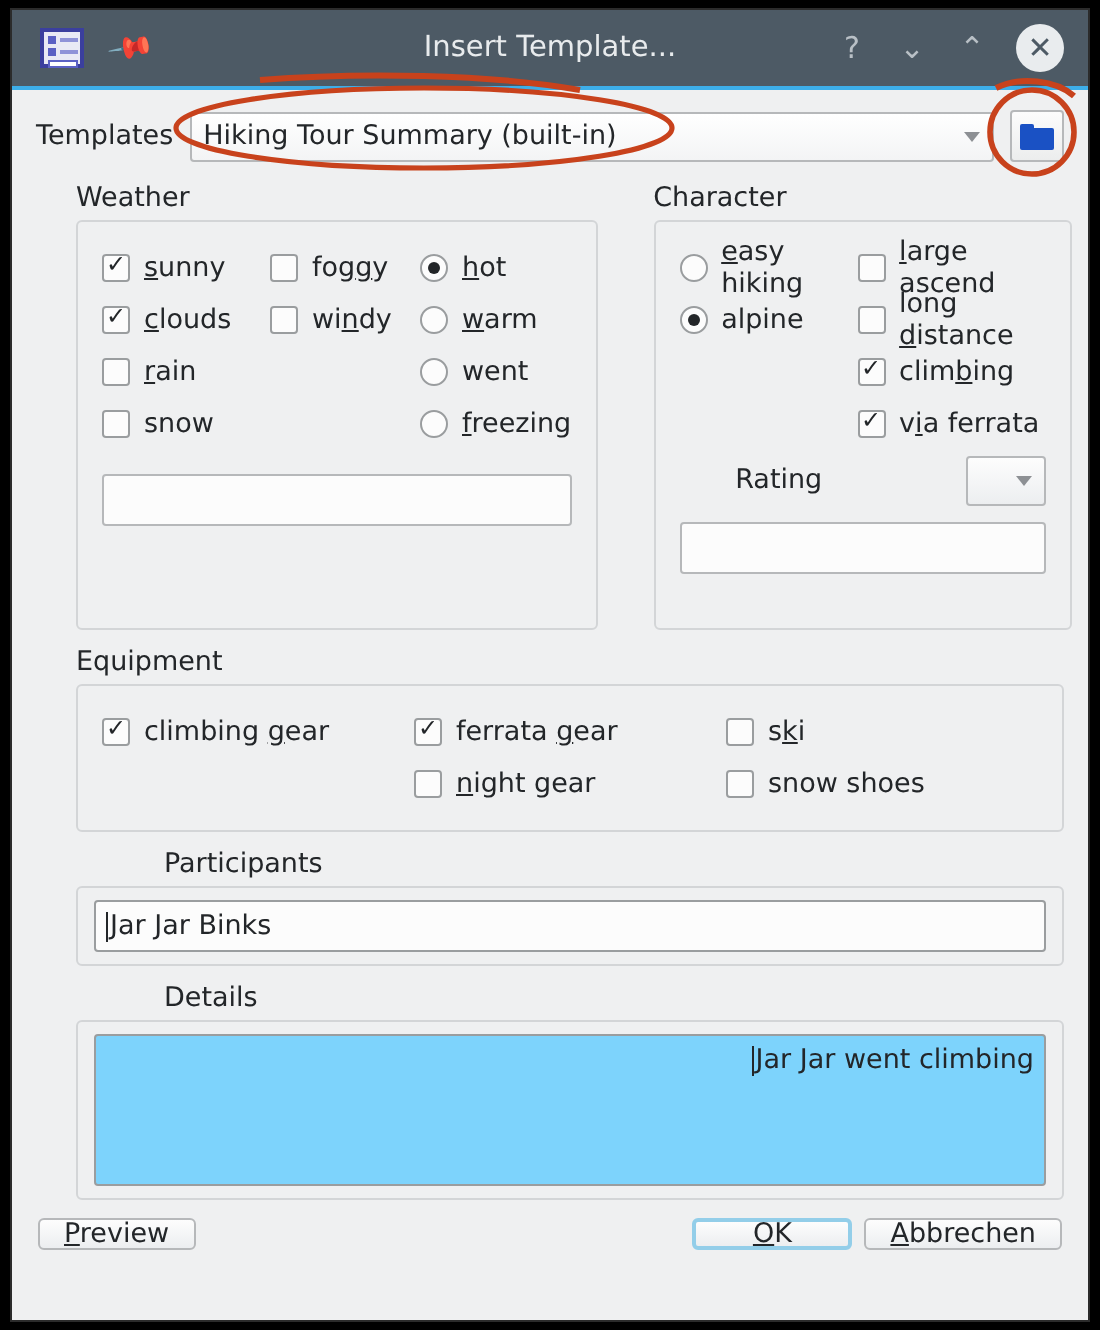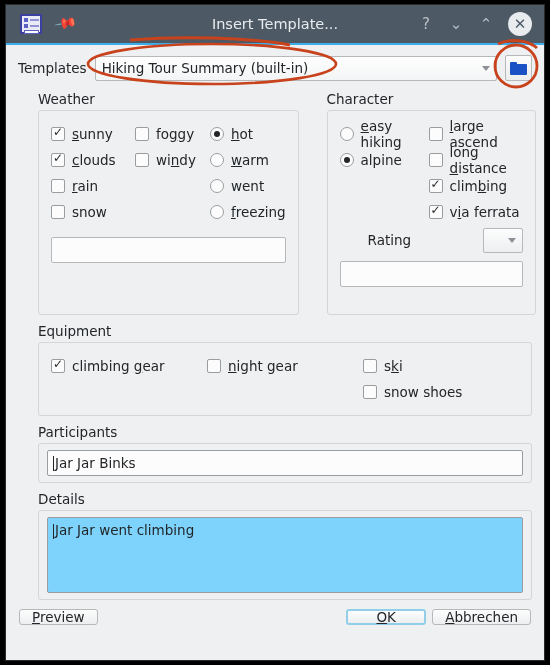--- a/index.html
+++ b/index.html
@@ -219,26 +219,27 @@
     font-size: 13.5px;
   }
   #rating-combo .arrow {
     margin-left: auto;
     width: 0; height: 0;
     border-left: 4px solid transparent;
     border-right: 4px solid transparent;
     border-top: 5px solid #8d9094;
   }
   
-  .field-label { font-size: 13.5px; color: #232629; margin-bottom: 3px; }
+  .field-label { font-size: 13.5px; color: #232629; margin-bottom: 3px; margin-left: 44px; }
   .outer-field {
     border: 1px solid #d3d5d7;
     border-radius: 3px;
     padding: 6px 8px;
     background: #eff0f1;
+    text-align: right;
   }
   .textinput {
     height: 26px;
     background: #fcfcfc;
     border: 1px solid #9a9d9f;
     border-radius: 2px;
     display: flex; align-items: center;
     padding: 0 5px;
     font-size: 13.5px;
     color: #232629;
@@ -445,20 +446,24 @@
       <div class="group-box" id="equipment-box">
         <div class="opt-grid">
           <div class="opt-col">
             <div class="opt">
               <span class="cb checked"></span>
               <span>climbing <span class="mn">g</span>ear</span>
             </div>
           </div>
           <div class="opt-col">
             <div class="opt">
+              <span class="cb checked"></span>
+              <span>ferrata <span class="mn">g</span>ear</span>
+            </div>
+            <div class="opt">
               <span class="cb"></span>
               <span><span class="mn">n</span>ight gear</span>
             </div>
           </div>
           <div class="opt-col">
             <div class="opt">
               <span class="cb"></span>
               <span>s<span class="mn">k</span>i</span>
             </div>
             <div class="opt">

